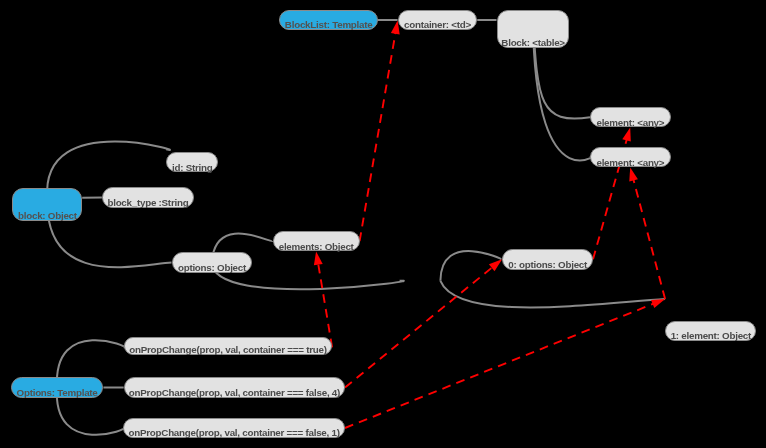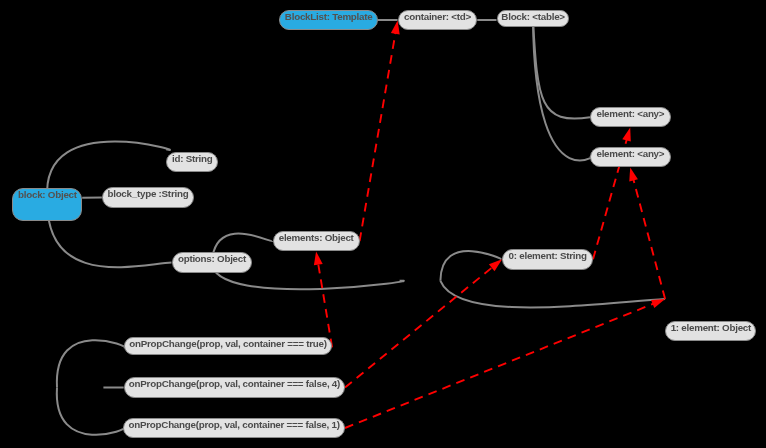--- a/index.html
+++ b/index.html
@@ -1,21 +1,21 @@
 <!DOCTYPE html>
 <html><head>
 <meta charset="utf-8">
 <title>object graph</title>
 <style>
   html,body{margin:0;padding:0;}
   body{width:766px;height:448px;background:#000;overflow:hidden;
        font-family:"Liberation Sans",sans-serif;}
   #graph-canvas{position:relative;width:766px;height:448px;background:#000;}
   svg#edge-layer{position:absolute;left:0;top:0;width:766px;height:448px;overflow:visible;}
-  .graph-node{position:absolute;box-sizing:border-box;display:flex;align-items:flex-start;
+  .graph-node{position:absolute;box-sizing:border-box;display:flex;align-items:flex-end;
         justify-content:center;border-radius:11px;white-space:nowrap;
         font-weight:bold;font-size:9.8px;letter-spacing:-0.25px;}
   .graph-node > span{display:block;line-height:1;margin-right:-0.25px;
         transform:translate3d(0,1.4px,0);}
   .graph-node.default{background:#e2e2e2;border:1.2px solid #8a8a8a;color:#4a4a4a;}
   .graph-node.highlight{background:#29abe2;border:1.2px solid #8a8a8a;color:#54514f;}
   path.edge-link{fill:none;stroke:#8a8a8a;stroke-width:2;}
   path.edge-ref{fill:none;stroke:#ff0000;stroke-width:1.9;stroke-dasharray:8.8 6.2;}
   path.edge-arrowhead{fill:#ff0000;stroke:none;}
 </style>
@@ -50,21 +50,21 @@
       <path d="M 630.2 127.5 L 630.8 141.6 L 622.3 139.2 Z" class="edge-arrowhead"></path>
       <path d="M 665.1 299.0 L 633.3 179.1" class="edge-ref"></path>
       <path d="M 630.2 167.5 L 637.9 179.3 L 629.3 181.6 Z" class="edge-arrowhead"></path>
     </svg>
 <div class="graph-node highlight" style="left: 279.3px; top: 9.6px; width: 98.5px; height: 20.6px;">
       <span>BlockList: Template</span>
     </div>
     <div class="graph-node default" style="left: 397.6px; top: 9.5px; width: 79.6px; height: 20.6px;">
       <span>container: &lt;td&gt;</span>
     </div>
-    <div class="graph-node default" style="left: 496.5px; top: 9.7px; width: 72.9px; height: 17px;">
+    <div class="graph-node default" style="left: 496.5px; top: 9.7px; width: 72.9px; height: 38px;">
       <span>Block: &lt;table&gt;</span>
     </div>
     <div class="graph-node default" style="left: 590px; top: 106.9px; width: 80.5px; height: 20.6px;">
       <span>element: &lt;any&gt;</span>
     </div>
     <div class="graph-node default" style="left: 590px; top: 146.9px; width: 80.5px; height: 20.6px;">
       <span>element: &lt;any&gt;</span>
     </div>
     <div class="graph-node default" style="left: 166.2px; top: 138.9px; width: 51.8px; height: 20.6px; margin-top: 13px;">
       <span>id: String</span>
@@ -75,24 +75,27 @@
     <div class="graph-node default" style="left: 101.9px; top: 187.1px; width: 91.8px; height: 20.6px;">
       <span>block_type :String</span>
     </div>
     <div class="graph-node default" style="left: 171.5px; top: 252.3px; width: 80.7px; height: 20.6px;">
       <span>options: Object</span>
     </div>
     <div class="graph-node default" style="left: 272.5px; top: 230.8px; width: 87.1px; height: 20.6px;">
       <span>elements: Object</span>
     </div>
     <div class="graph-node default" style="left: 502.1px; top: 249px; width: 90.9px; height: 20.6px;">
-      <span>0: element: String</span>
+      <span>0: options: Object</span>
     </div>
     <div class="graph-node default" style="left: 665.1px; top: 288.7px; width: 91.3px; height: 20.6px; margin-top: 32px;">
       <span>1: element: Object</span>
+    </div>
+    <div class="graph-node highlight" style="left: 10.5px; top: 377.2px; width: 92.9px; height: 20.6px;">
+      <span>Options: Template</span>
     </div>
     <div class="graph-node default" style="left: 123.7px; top: 337px; width: 208.4px; height: 18px;">
       <span>onPropChange(prop, val, container === true)</span>
     </div>
     <div class="graph-node default" style="left: 123.7px; top: 377.2px; width: 221.3px; height: 20.6px;">
       <span>onPropChange(prop, val, container === false, 4)</span>
     </div>
     <div class="graph-node default" style="left: 123px; top: 417.7px; width: 222px; height: 20.6px;">
       <span>onPropChange(prop, val, container === false, 1)</span>
     </div>

